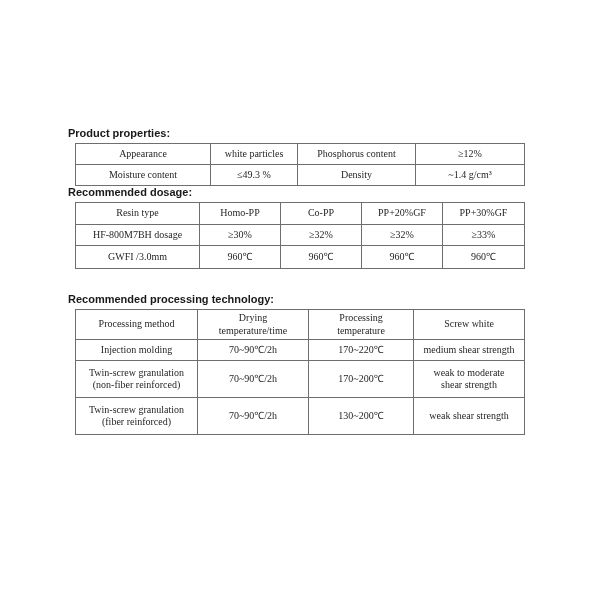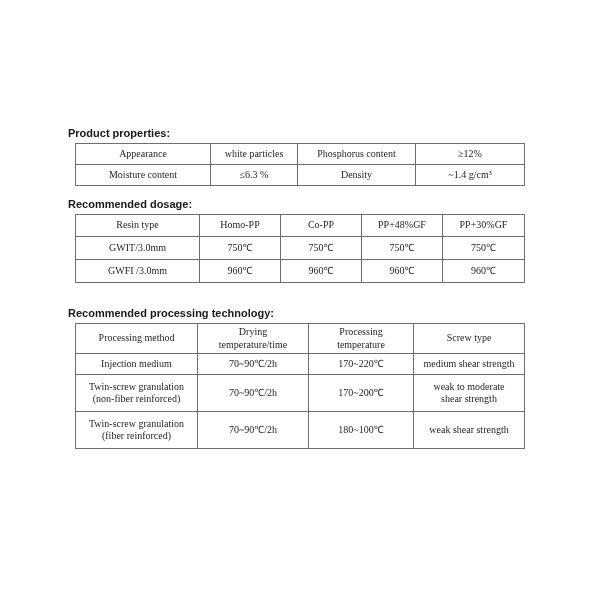--- a/index.html
+++ b/index.html
@@ -43,21 +43,21 @@
   table.sheet td, table.sheet th {
     border: 1px solid #6e6e6e;
     text-align: center;
     vertical-align: middle;
     padding: 0 2px;
     white-space: pre-line;
     line-height: 1.25;
     font-weight: normal;
   }
   table.sheet th { font-weight: normal; }
-  .gap1 { margin-top: 12px; }
+  .gap1 { margin-top: 0; }
   .gap2 { margin-top: 24px; }
   tr.h21 { height: 21px; }
   tr.h22 { height: 22px; }
   tr.h23 { height: 23px; }
   tr.h30 { height: 30px; }
   tr.h37 { height: 37px; }
 </style>
 </head>
 <body>
 
@@ -74,50 +74,50 @@
       </colgroup>
       <tbody>
           <tr class="h21">
         <td>Appearance</td>
         <td>white particles</td>
         <td>Phosphorus content</td>
         <td>≥12%</td>
       </tr>
       <tr class="h21">
         <td>Moisture content</td>
-        <td>≤6.3 %</td>
+        <td>≤49.3 %</td>
         <td>Density</td>
         <td>~1.4 g/cm³</td>
       </tr>
     </tbody>
       </table>
 
     <div class="section-title gap1">Recommended dosage:</div>
     <table class="sheet">
       <colgroup>
         <col style="width:124px">
           <col style="width:81px">
           <col style="width:81px">
           <col style="width:81px">
           <col style="width:82px">
       </colgroup>
       <tbody>
           <tr class="h22">
         <th>Resin type</th>
         <th>Homo-PP</th>
         <th>Co-PP</th>
-        <th>PP+48%GF</th>
+        <th>PP+20%GF</th>
         <th>PP+30%GF</th>
       </tr>
-      <tr class="h23">
-        <td>GWIT/3.0mm</td>
-        <td>750℃</td>
-        <td>750℃</td>
-        <td>750℃</td>
-        <td>750℃</td>
+      <tr class="h21">
+        <td>HF-800M7BH dosage</td>
+        <td>≥30%</td>
+        <td>≥32%</td>
+        <td>≥32%</td>
+        <td>≥33%</td>
       </tr>
       <tr class="h23">
         <td>GWFI /3.0mm</td>
         <td>960℃</td>
         <td>960℃</td>
         <td>960℃</td>
         <td>960℃</td>
       </tr>
     </tbody>
       </table>
@@ -130,40 +130,40 @@
           <col style="width:105px">
           <col style="width:111px">
       </colgroup>
       <tbody>
           <tr class="h30">
         <th>Processing method</th>
         <th>Drying
 temperature/time</th>
         <th>Processing
 temperature</th>
-        <th>Screw type</th>
+        <th>Screw white</th>
       </tr>
       <tr class="h21">
-        <td>Injection medium</td>
+        <td>Injection molding</td>
         <td>70~90℃/2h</td>
         <td>170~220℃</td>
         <td>medium shear strength</td>
       </tr>
       <tr class="h37">
         <td>Twin-screw granulation
 (non-fiber reinforced)</td>
         <td>70~90℃/2h</td>
         <td>170~200℃</td>
         <td>weak to moderate
 shear strength</td>
       </tr>
       <tr class="h37">
         <td>Twin-screw granulation
 (fiber reinforced)</td>
         <td>70~90℃/2h</td>
-        <td>180~100℃</td>
+        <td>130~200℃</td>
         <td>weak shear strength</td>
       </tr>
     </tbody>
       </table>
 
   </div>
 </div>
 
 </body></html>

